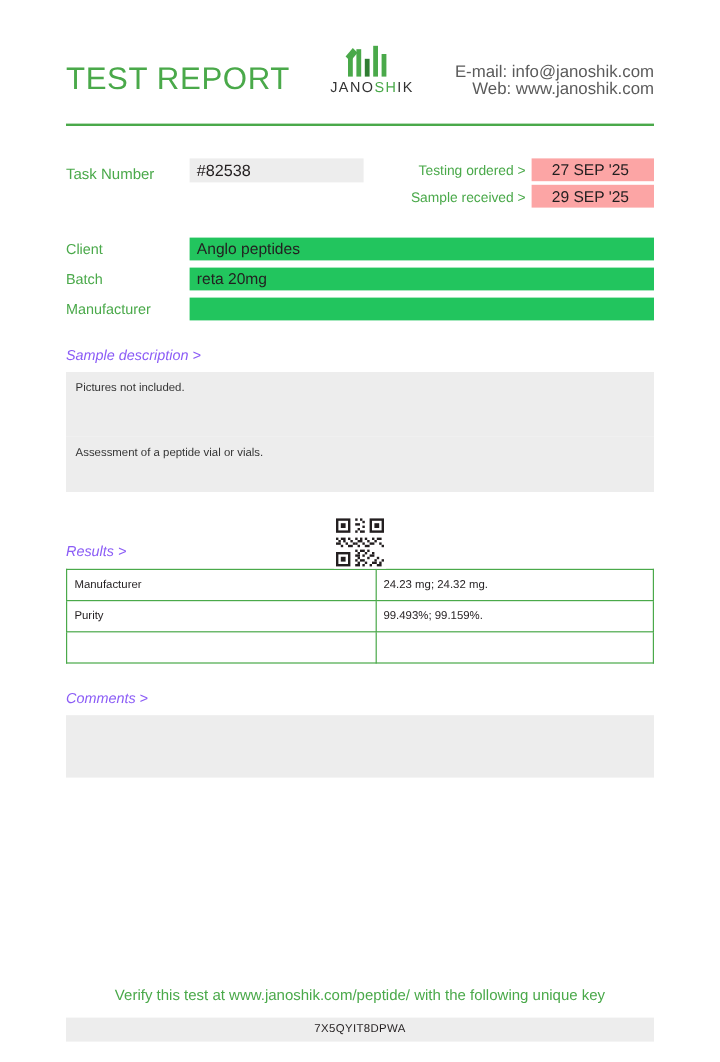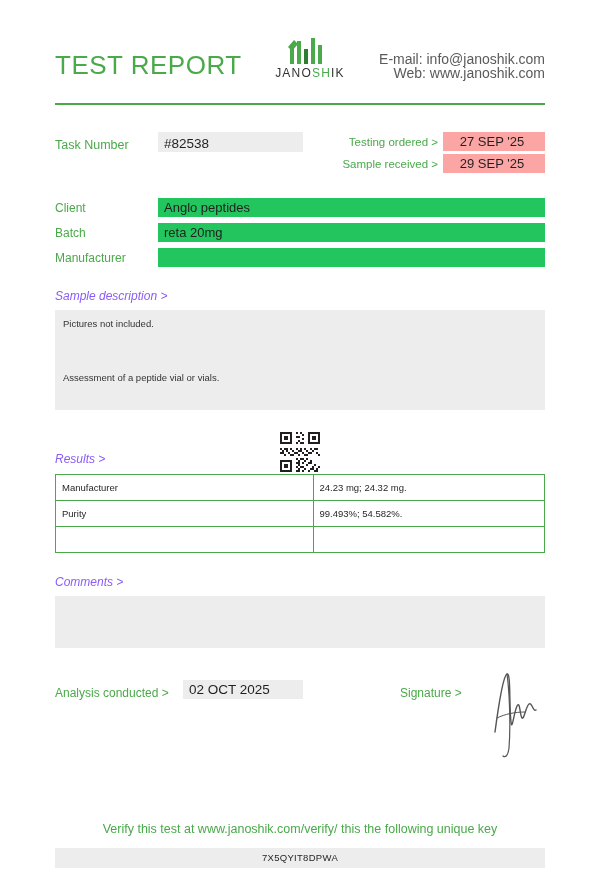--- a/index.html
+++ b/index.html
@@ -425,40 +425,30 @@
     </div>
 
     <table class="results">
       <tbody>
           <tr>
         <td class="c1">Manufacturer</td>
         <td>24.23 mg; 24.32 mg.</td>
       </tr>
       <tr>
         <td class="c1">Purity</td>
-        <td>99.493%; 54.582%.</td>
+        <td>99.493%; 99.159%.</td>
       </tr>
       <tr>
         <td class="c1"></td>
         <td></td>
       </tr>
     </tbody>
       </table>
 
     <div class="section-title">Comments &gt;</div>
     <div class="grey-box box-comments"></div>
 
-    <div class="analysis-row">
-      <div class="analysis-label">Analysis conducted &gt;</div>
-      <div class="analysis-value">02 OCT 2025</div>
-      <div class="sig-label">Signature &gt;</div>
-      <svg class="sig-mark" viewBox="0 0 60 100">
-        <path d="M8,70 C12,40 16,14 20,12 C24,10 22,44 24,60 C25,70 27,50 30,44 C33,38 33,54 35,56 C37,58 39,44 42,42 C45,40 46,50 49,48" fill="none" stroke="#555" stroke-width="1.4" stroke-linecap="round"></path>
-        <path d="M20,12 C22,26 24,60 22,86 C21,94 18,96 16,94" fill="none" stroke="#555" stroke-width="1.2" stroke-linecap="round"></path>
-        <path d="M10,56 C18,52 28,50 38,50" fill="none" stroke="#555" stroke-width="1" stroke-linecap="round"></path>
-      </svg>
-    </div>
   </div>
 
-  <div class="verify">Verify this test at www.janoshik.com/verify/ this the following unique key</div>
+  <div class="verify">Verify this test at www.janoshik.com/peptide/ with the following unique key</div>
   <div class="key-box">7X5QYIT8DPWA</div>
 
 </div>
 
 </body></html>

